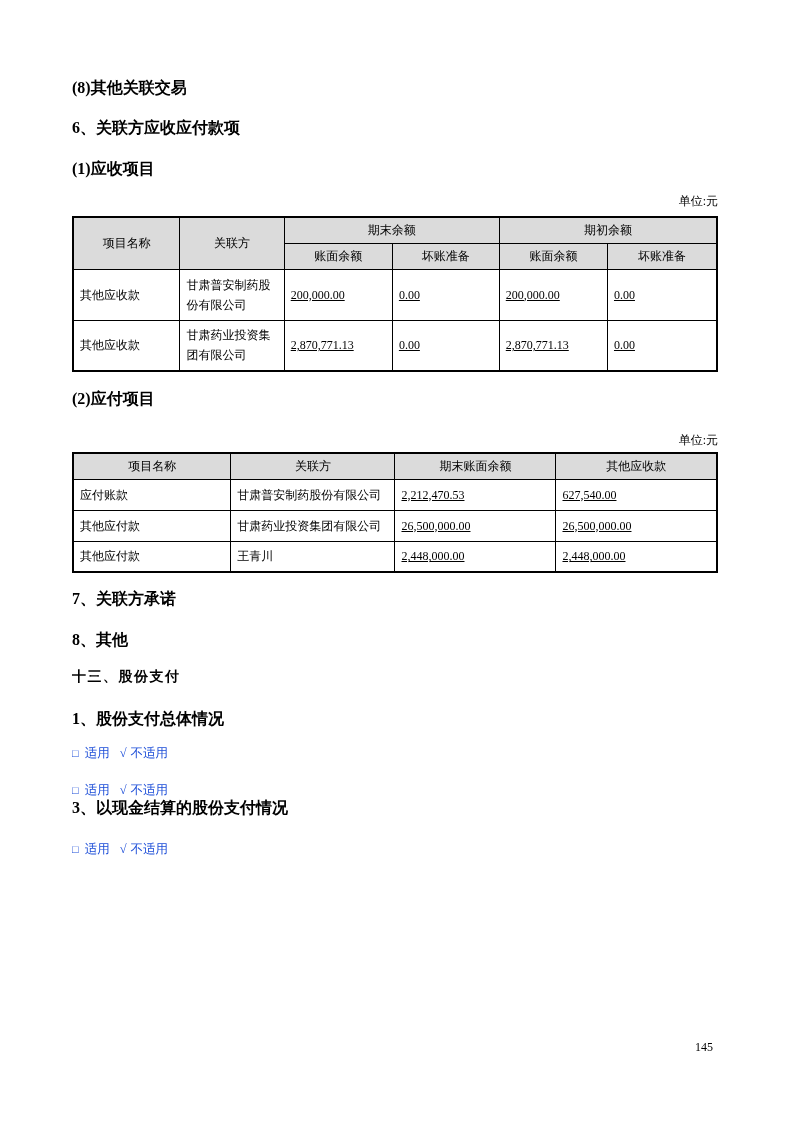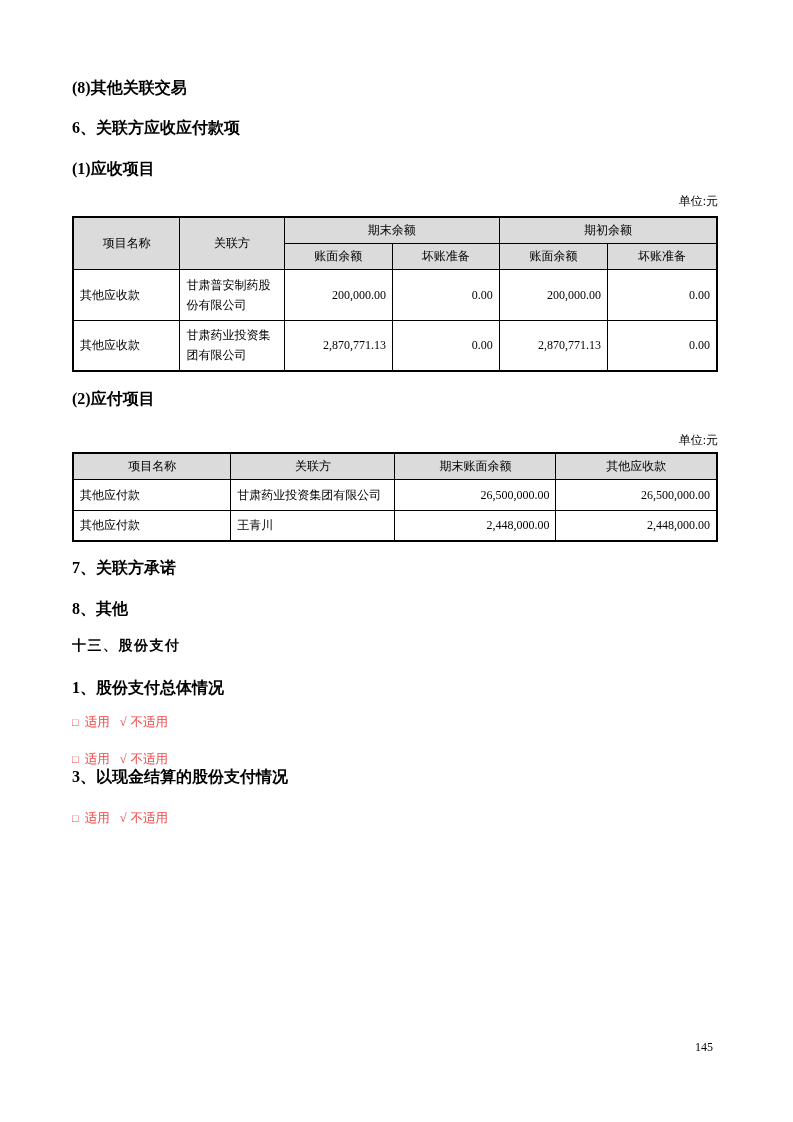--- a/index.html
+++ b/index.html
@@ -78,26 +78,26 @@
   }
   table.report-table td {
     background: #fff;
     padding: 4px 6px;
     vertical-align: middle;
     line-height: 20px;
   }
   table.receivables td { height: 51px; }
   table.payables td { height: 31px; }
   td.cell-left  { text-align: left; word-break: break-all; }
-  td.cell-right { text-align: right; padding-right: 8px; }
+  td.cell-right { padding-right: 8px; text-decoration: underline; }
 
   .check-line {
     font-size: 12.5px;
     line-height: 16px;
-    color: #ef4444;
+    color: #1d4ed8;
   }
   .check-line .box-glyph {
     font-size: 11px;
     display: inline-block;
     margin-right: 6px;
   }
   .check-line .gap { display: inline-block; width: 10px; }
   .check-line .tick-glyph { display: inline-block; margin-right: 4px; }
 
   .page-number {
@@ -178,20 +178,26 @@
     <thead>
       <tr>
         <th>项目名称</th>
         <th>关联方</th>
         <th>期末账面余额</th>
         <th>其他应收款</th>
       </tr>
     </thead>
     <tbody>
       <tr>
+        <td class="cell-left">应付账款</td>
+        <td class="cell-left">甘肃普安制药股份有限公司</td>
+        <td class="cell-right">2,212,470.53</td>
+        <td class="cell-right">627,540.00</td>
+      </tr>
+      <tr>
         <td class="cell-left">其他应付款</td>
         <td class="cell-left">甘肃药业投资集团有限公司</td>
         <td class="cell-right">26,500,000.00</td>
         <td class="cell-right">26,500,000.00</td>
       </tr>
       <tr>
         <td class="cell-left">其他应付款</td>
         <td class="cell-left">王青川</td>
         <td class="cell-right">2,448,000.00</td>
         <td class="cell-right">2,448,000.00</td>

